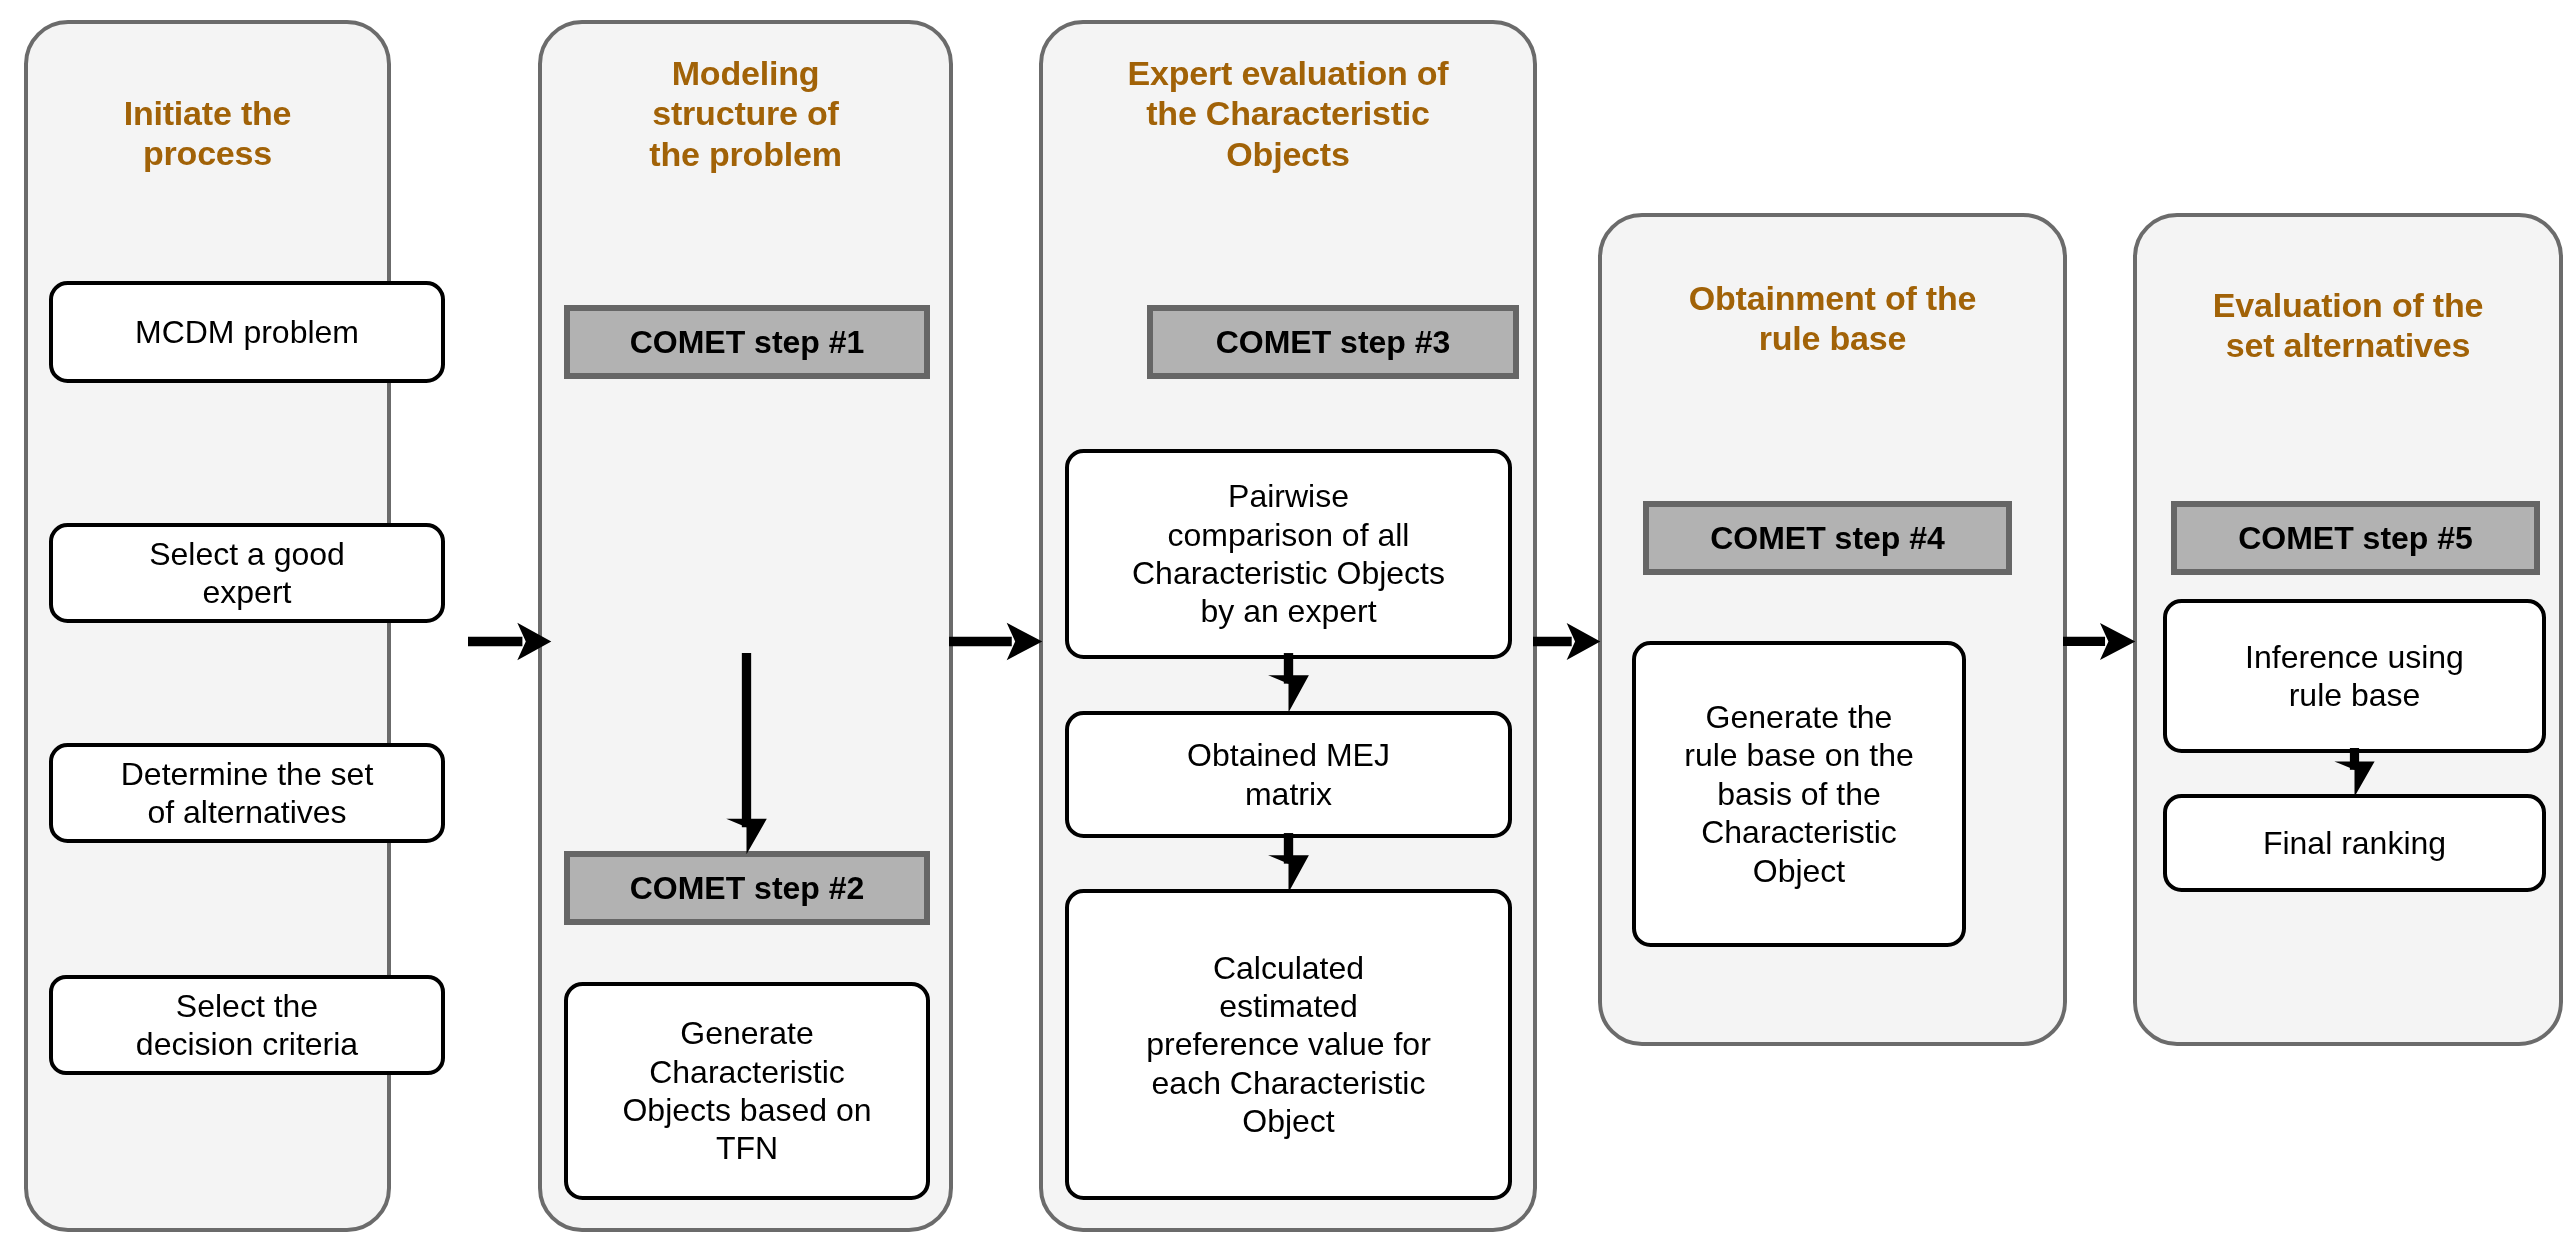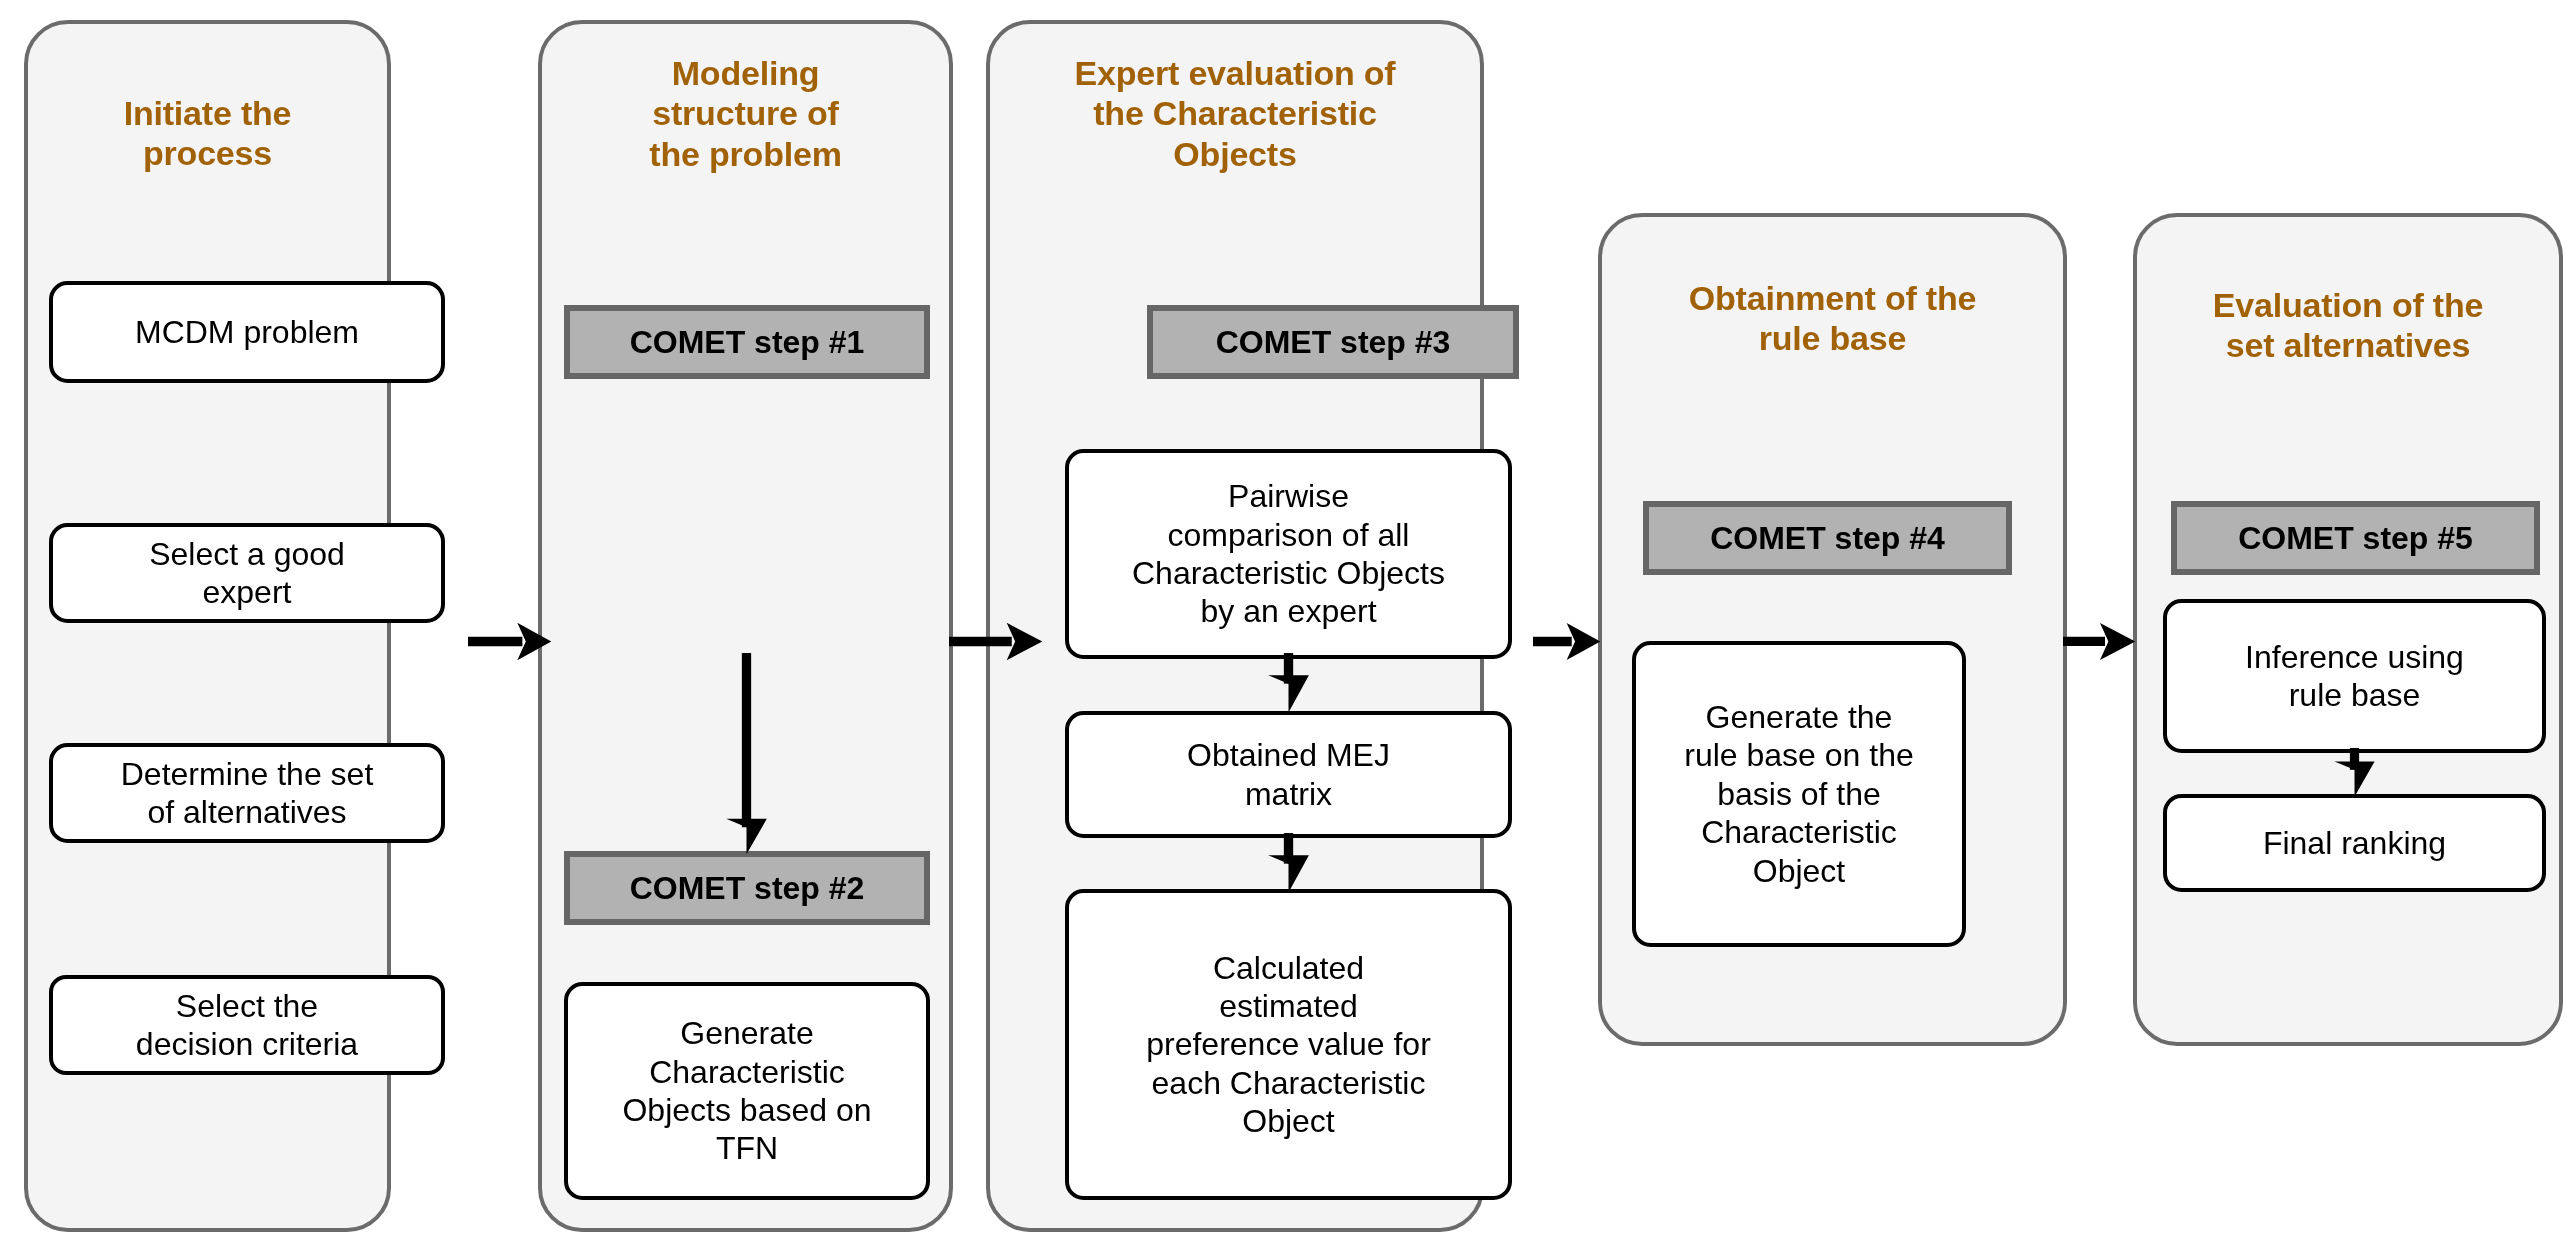--- a/index.html
+++ b/index.html
@@ -107,21 +107,21 @@
 structure of
 the problem</div>
   </div>
   <div class="badge" style="left:564px; top:305px; width:366px; height:74px;">COMET step #1</div>
   <div class="badge" style="left:564px; top:851px; width:366px; height:74px;">COMET step #2</div>
   <div class="node" style="left:564px; top:982px; width:366px; height:218px;">Generate
 Characteristic
 Objects based on
 TFN</div>
 
-  <div class="panel" style="left:986px; top:20.3px; width:498px; height:1212px;">
+  <div class="panel" style="left:1039px; top:20.3px; width:498px; height:1212px;">
     <div class="panel-title" style="margin-top:29px; width:474px;">Expert evaluation of
 the Characteristic
 Objects</div>
   </div>
   <div class="badge" style="left:1147px; top:305px; width:372px; height:74px;">COMET step #3</div>
   <div class="node" style="left:1065px; top:449px; width:447px; height:210px;">Pairwise
 comparison of all
 Characteristic Objects
 by an expert</div>
   <div class="node" style="left:1065px; top:711px; width:447px; height:127px;">Obtained MEJ

